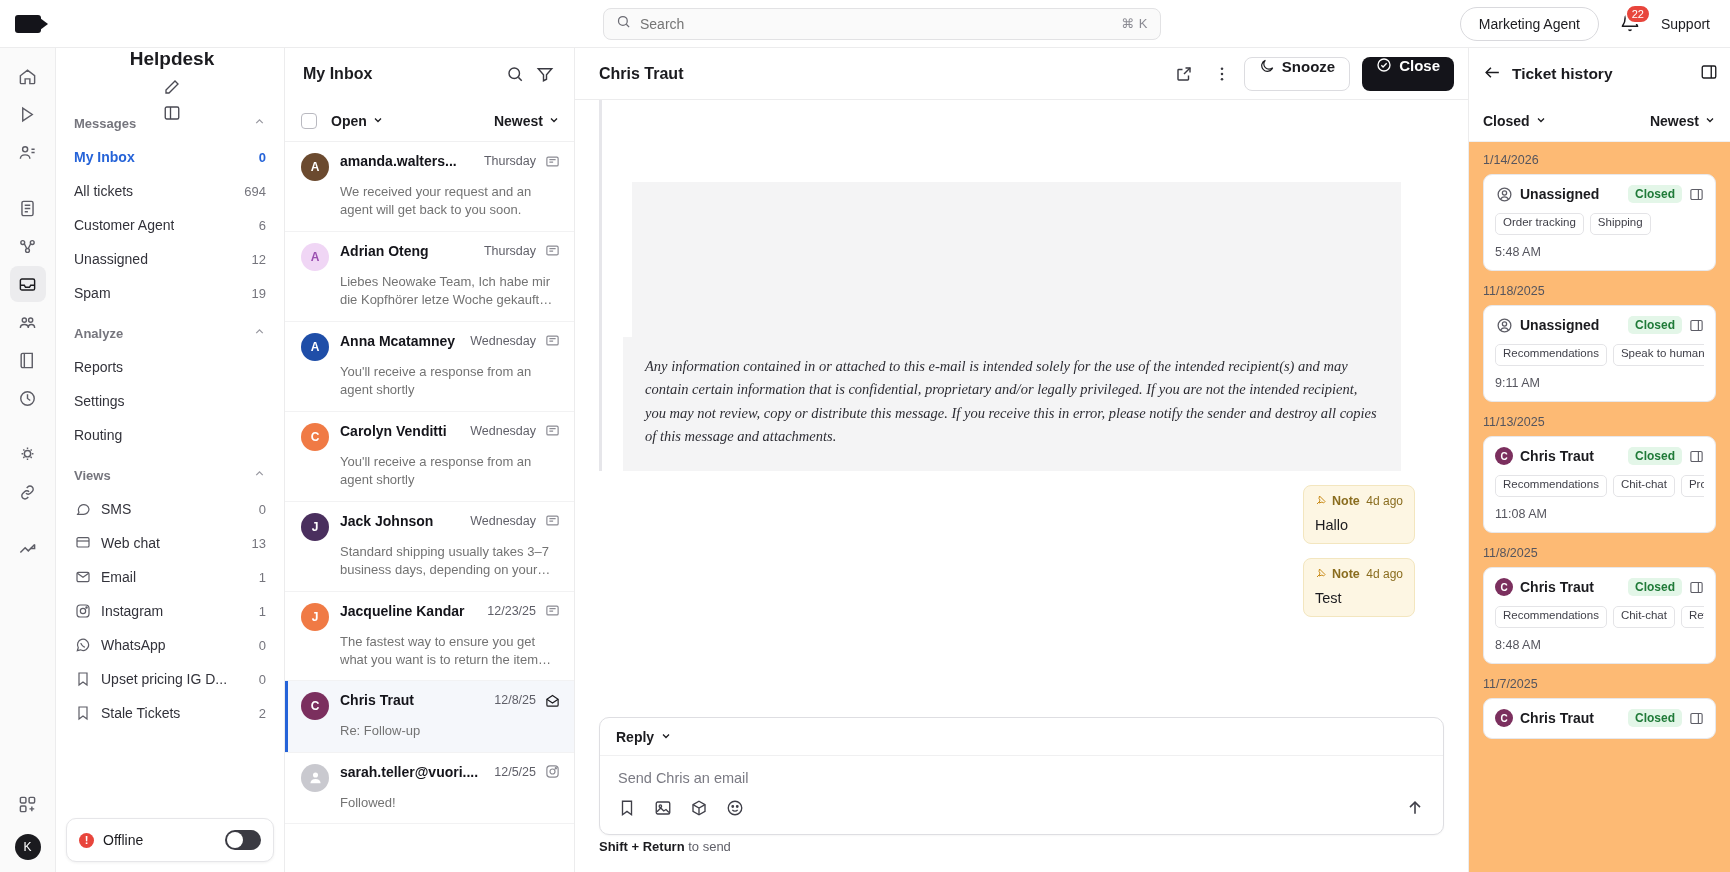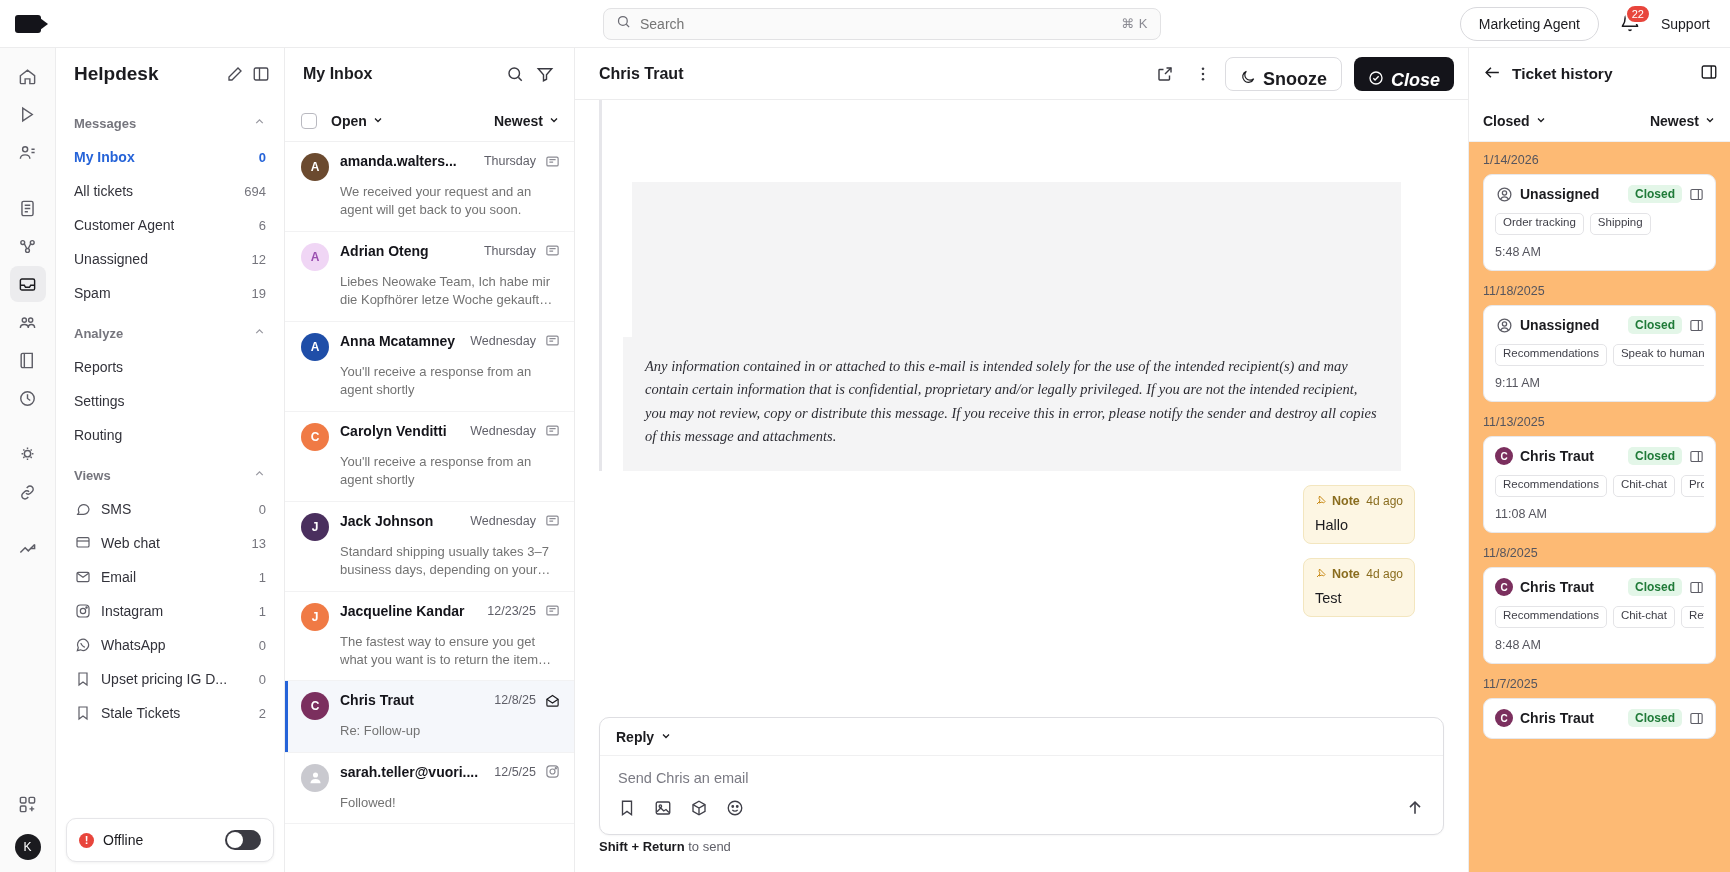--- a/index.html
+++ b/index.html
@@ -96,21 +96,21 @@
     display: flex; align-items: center; justify-content: center;
   }
 
   
   .sidebar {
     width: 229px; border-right: 1px solid #ececed; background: #fff;
     display: flex; flex-direction: column; position: relative;
   }
   .sb-head {
     height: 52px; display: flex; align-items: center;
-    padding: 0 14px 0 18px; gap: 8px;
+    padding: 0 14px 0 18px; gap: 8px; flex-direction: column;
   }
   .sb-title { font-size: 19px; font-weight: bold; flex: 1; }
   .sb-icon { color: #4a4a53; display: flex; align-items: center; }
   .sb-scroll { flex: 1; overflow: hidden; padding: 0 10px; }
   .sb-group-head {
     display: flex; align-items: center; height: 34px;
     padding: 0 8px; color: #75757d; font-size: 13px; font-weight: bold;
     margin-top: 6px;
   }
   .sb-group-head .chev { margin-left: auto; color: #9a9aa2; }
@@ -189,25 +189,25 @@
 
   
   .conv { flex: 1; display: flex; flex-direction: column; min-width: 0; background: #fff;}
   .conv-head {
     height: 52px; display: flex; align-items: center; padding: 0 14px 0 24px;
     border-bottom: 1px solid #ececed; gap: 6px;
   }
   .conv-title { font-size: 16px; font-weight: bold; flex: 1; }
   .chead-icon { width: 32px; height: 32px; display: flex; align-items: center; justify-content: center; color: #3a3a42;}
   .btn {
-    height: 34px; border-radius: 8px; display: flex; align-items: flex-end;
-    gap: 7px; padding: 0 14px; font-size: 18px; font-weight: bold;
+    height: 34px; border-radius: 8px; display: flex; align-items: flex-start;
+    gap: 7px; padding: 0 14px; font-size: 15px; font-weight: bold;
   }
   .btn-outline { border: 1px solid #dcdce0; background: #fff; color: #1b1b1f; }
-  .btn-dark { background: #14141a; color: #fff; margin-left: 6px; font-style: italic; }
+  .btn-dark { background: #14141a; color: #fff; margin-left: 6px; }
   .conv-body { flex: 1; overflow: hidden; padding: 0 24px; position: relative; }
   .msg-block {
     margin-top: 0; border-left: 3px solid #e6e6ea; padding-left: 0;
   }
   .white-card { background: #fff; height: 82px; margin-left: 30px; margin-right: 43px; border-left: 0;}
   .grey-zone { background: #f4f4f5; margin-left: 30px; margin-right: 43px; height: 155px; }
   .legal {
     background: #f4f4f5; margin-left: 21px; margin-right: 43px;
     padding: 18px 22px 22px 22px; font-family: "Liberation Serif", serif;
     font-style: italic; font-size: 14.5px; line-height: 1.62; color: #2d2d34;

